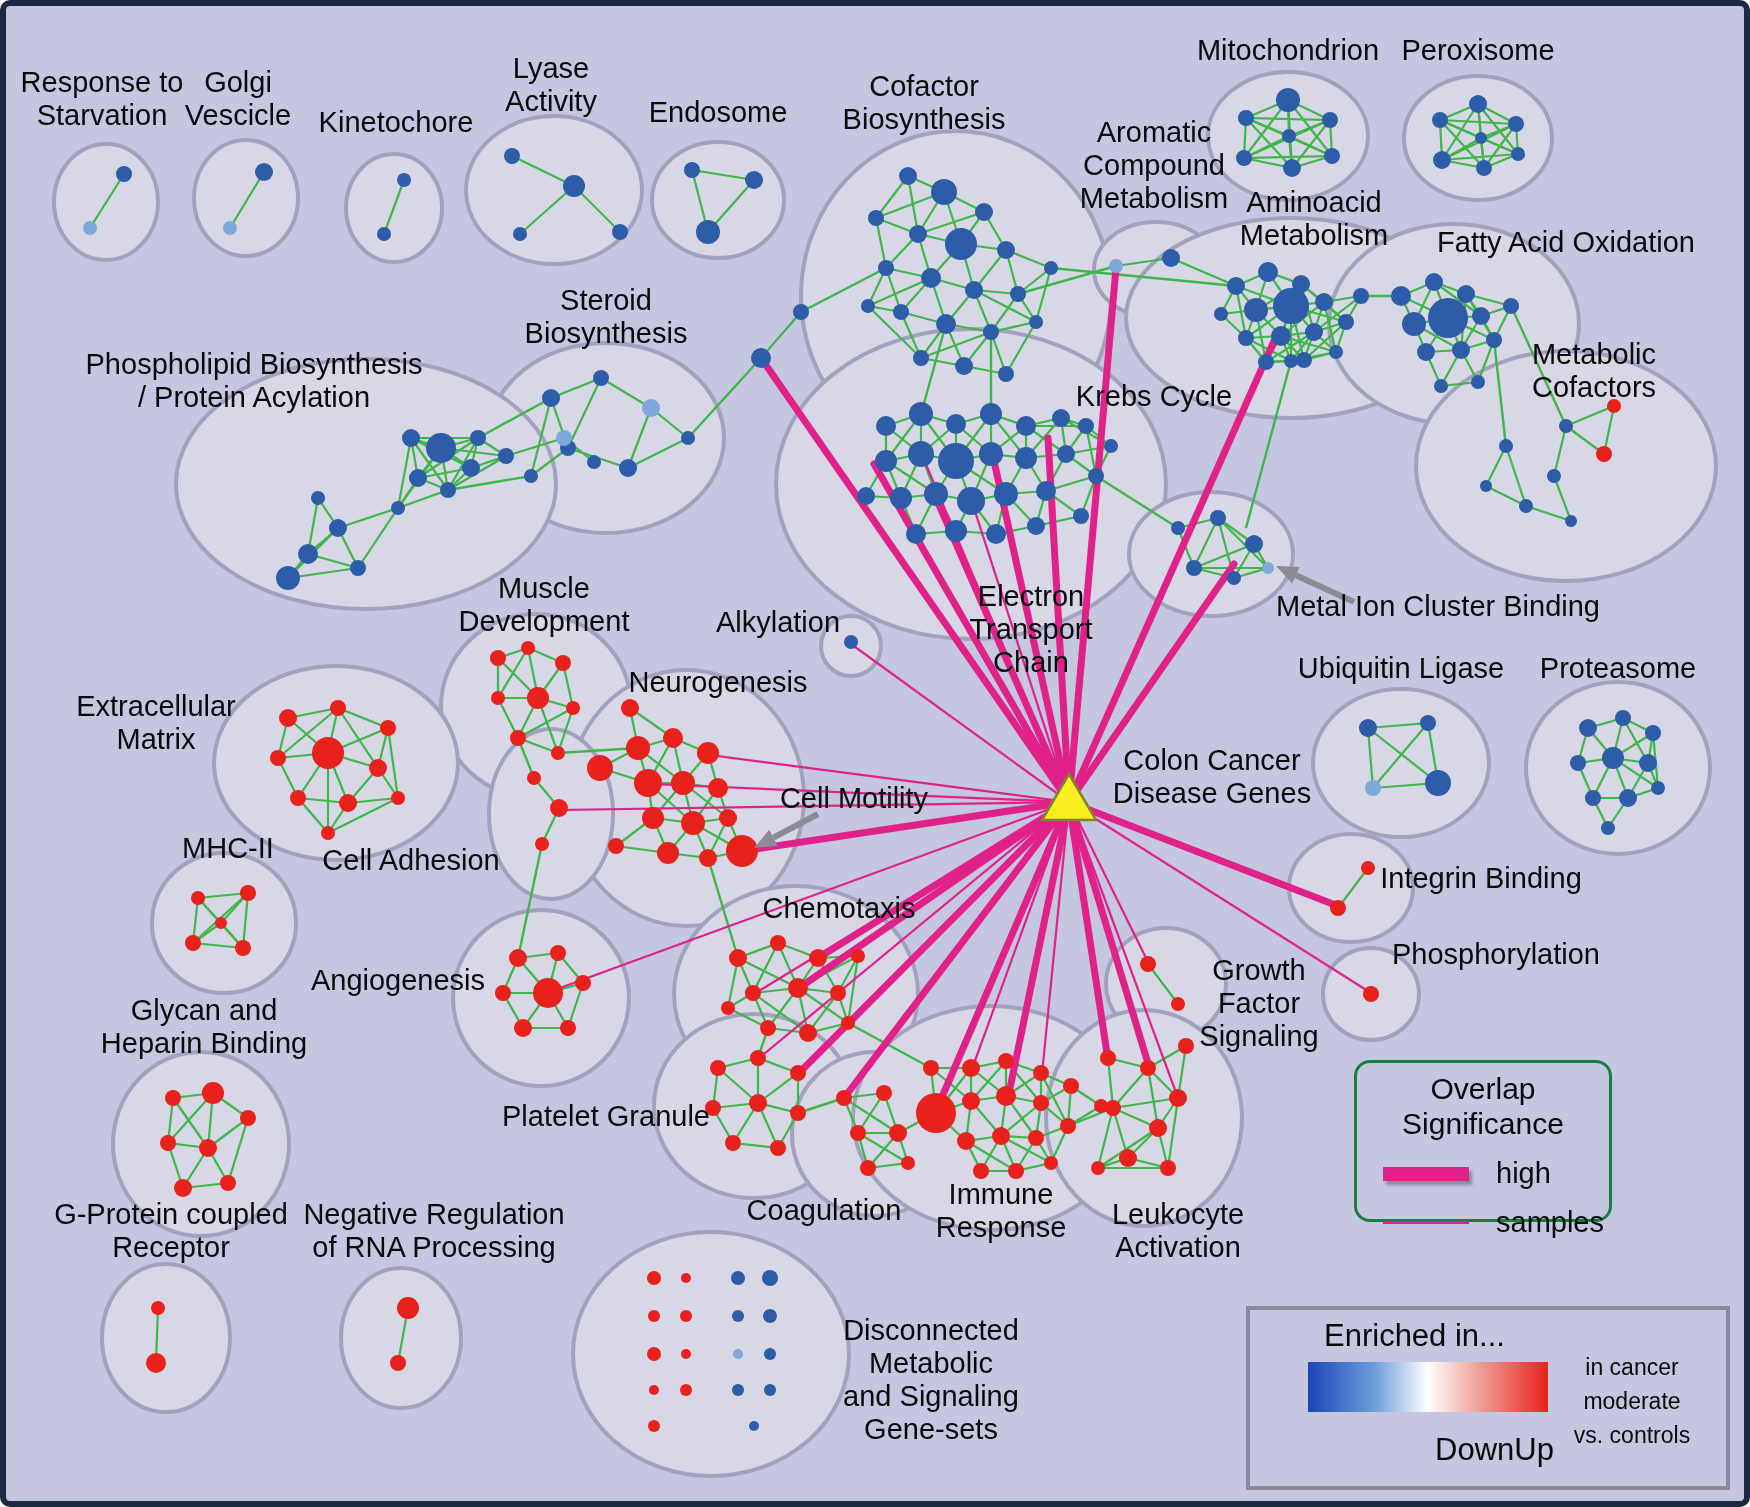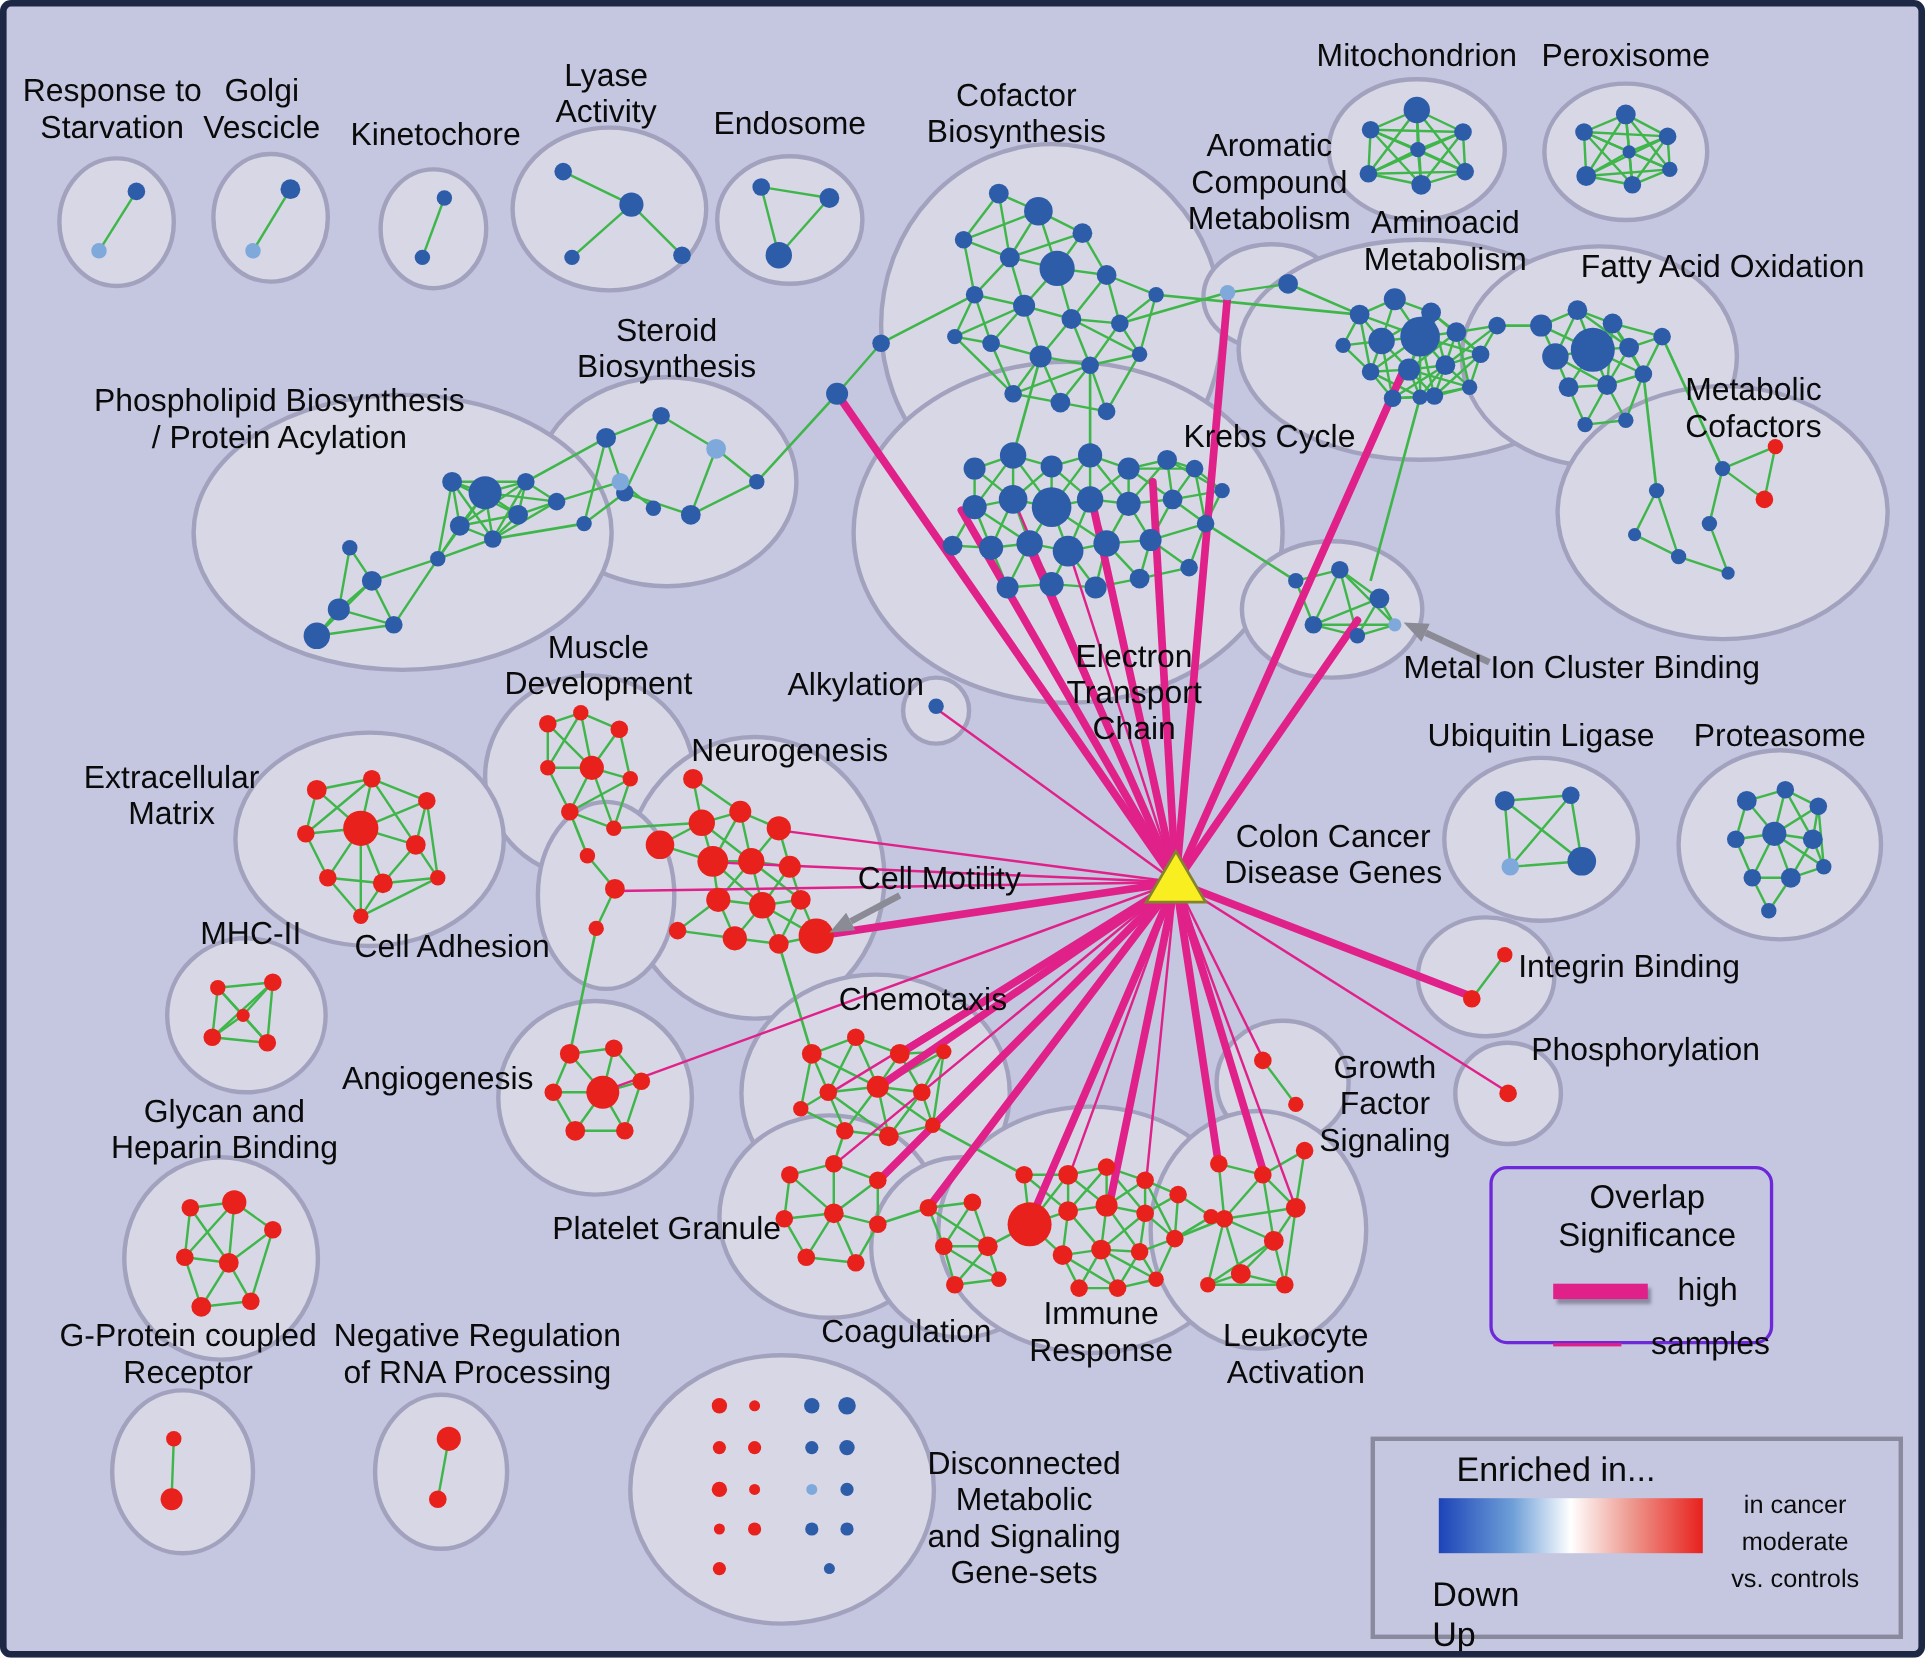--- a/index.html
+++ b/index.html
@@ -6,34 +6,34 @@
   html,body { width:1750px; height:1507px; background:#ffffff;
     font-family:"Liberation Sans", sans-serif; }
   .figure { position:relative; width:1750px; height:1507px;
     background:#c5c6e0; border:6px solid #1d2845; border-radius:10px; overflow:hidden; }
   svg.net { position:absolute; left:0; top:0; }
   svg.net text { font-family:"Liberation Sans", sans-serif; font-size:29px; fill:#0a0a0a; }
 
   .legend { position:absolute; color:#0a0a0a; }
 
   .legend-overlap { left:1348px; top:1054px; width:258px; height:162px;
-    border:3px solid #6d28d9; border-radius:16px;padding-left:29px; }
+    border:3px solid #15803d; border-radius:16px; }
   .legend-overlap .t { text-align:center; font-size:30px; line-height:35px; margin-top:8px; }
   .legend-overlap .row { display:flex; align-items:center; margin:16px 0 0 26px; font-size:29px;gap:11px; }
   .legend-overlap .row span.lbl { margin-left:16px; }
   .sw-high { width:86px; height:14px; background:#e0218a; box-shadow:3px 4px 3px rgba(90,90,105,.55); }
   .sw-mod  { width:86px; height:3px;  background:#e0218a; }
 
   .legend-enriched { left:1240px; top:1300px; width:484px; height:184px;
     border:4px solid #8a8a9e; }
   .enr-title { position:absolute; left:74px; top:8px; width:240px; text-align:left; font-size:31px; }
   .grad { position:absolute; left:58px; top:52px; width:240px; height:50px;
     background:linear-gradient(90deg,#1d44b8 0%,#6f9fd8 28%,#ffffff 50%,#ee9d93 72%,#e8211d 100%); }
   .enr-ends { position:absolute; left:52px; top:122px; width:252px;
-    display:flex; justify-content:flex-end; font-size:31px;flex-direction:column; }
+    display:flex; justify-content:flex-end; font-size:31px; }
   .enr-note { position:absolute; right:10px; top:40px; width:168px; text-align:center;
     font-size:23px; line-height:34px; }
 </style>
 </head>
 <body>
 
 <div class="figure">
 
   <svg class="net" width="1750" height="1507" viewBox="0 0 1750 1507">
       <g>

